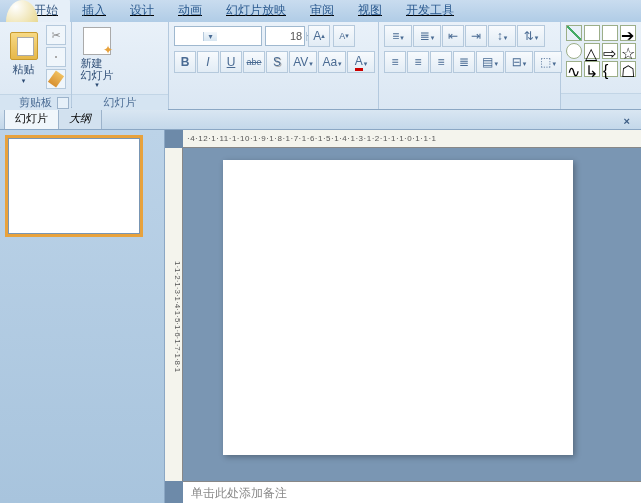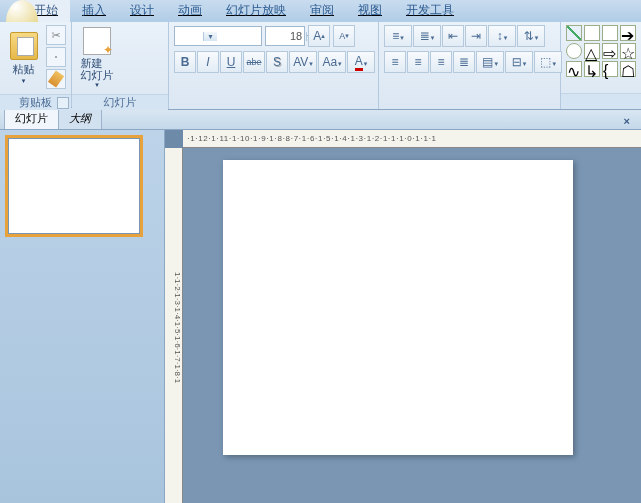--- a/index.html
+++ b/index.html
@@ -262,21 +262,22 @@
   <div class="close">×</div>
 </div>
 
 <div class="workspace">
   <div class="thumb-pane">
     <div class="thumb">
       <div class="num">1</div>
     </div>
   </div>
   <div class="edit-area">
-    <div class="hruler">·1·12·1·11·1·10·1·9·1·8·8·7·1·6·1·5·1·4·1·3·1·2·1·1·1·0·1·1·1</div>
+    <div class="hruler">·4·12·1·11·1·10·1·9·1·8·1·7·1·6·1·5·1·4·1·3·1·2·1·1·1·0·1·1·1</div>
     <div class="mid">
       <div class="vruler">1·1·2·1·3·1·4·1·5·1·6·1·7·1·8·1</div>
       <div class="canvas-wrap">
         <div class="slide"></div>
       </div>
     </div>
+    <div class="notes">单击此处添加备注</div>
   </div>
 </div>
 
 </body></html>

